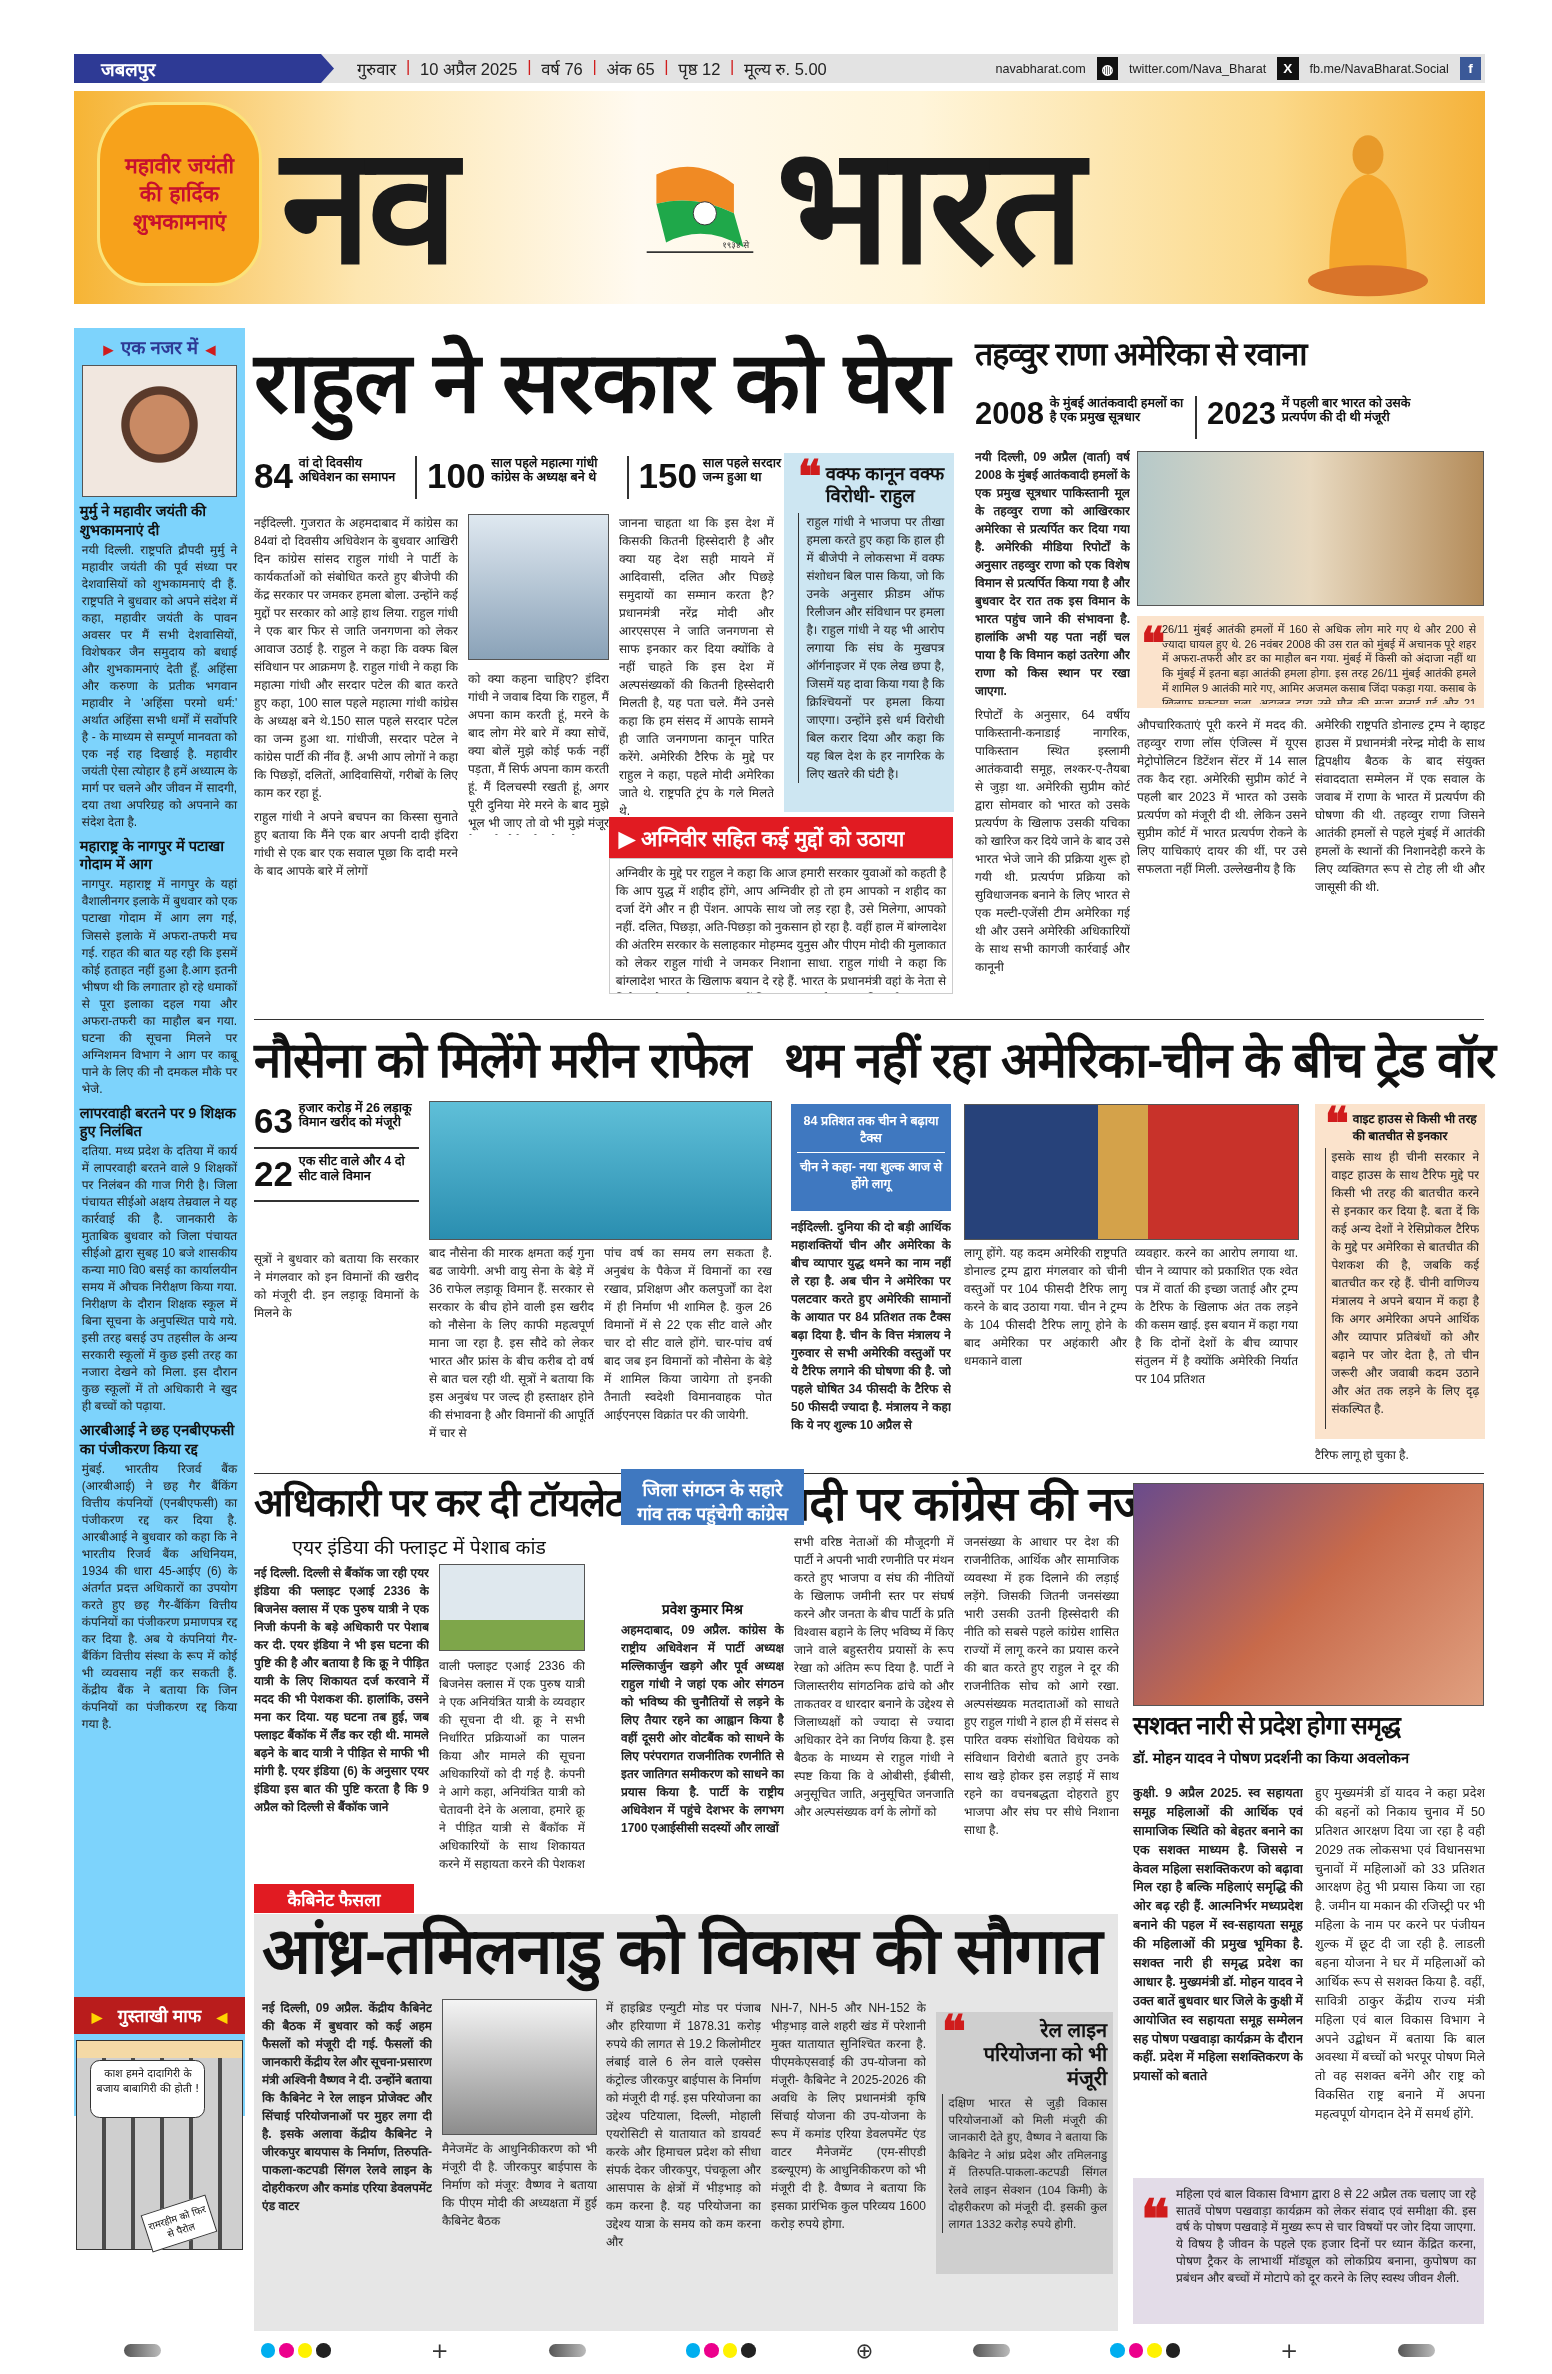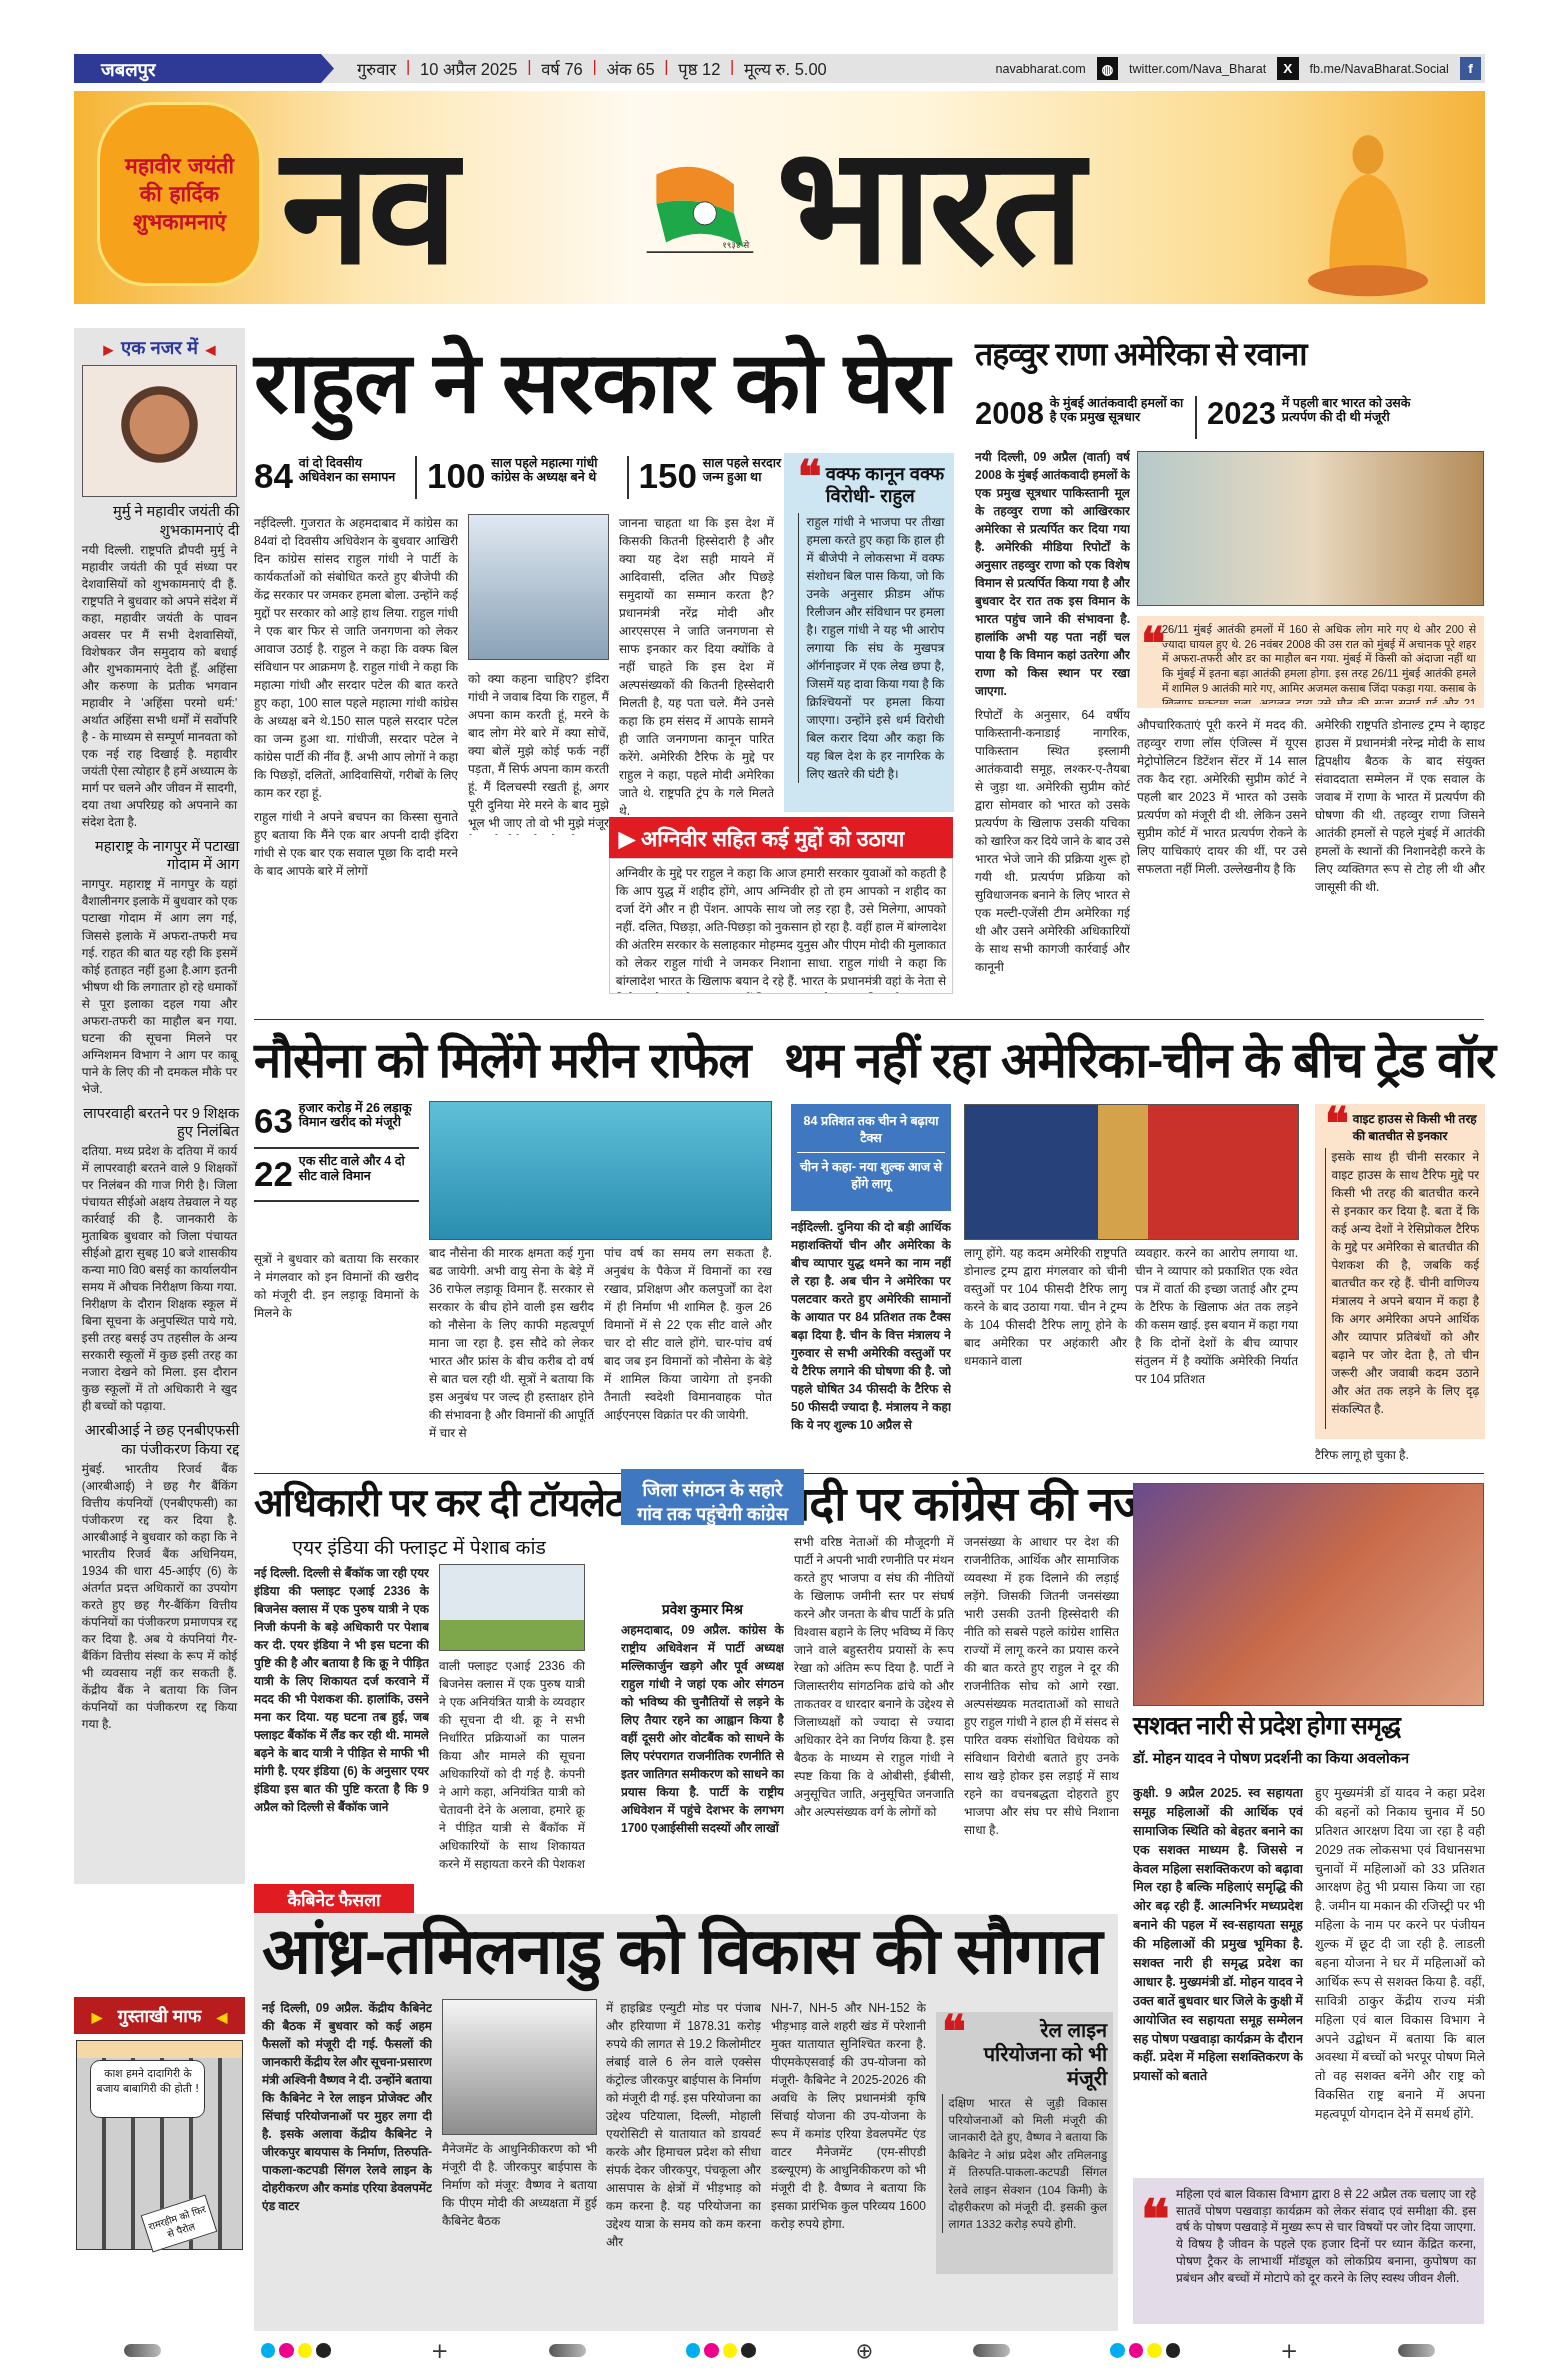--- a/index.html
+++ b/index.html
@@ -10,24 +10,24 @@
 .meta{display:flex;gap:9.7px;margin-left:23px;flex:1}
 .meta .sep{color:#d01c1c}
 .social{display:flex;align-items:center;gap:11px;font-size:12.6px;margin-right:3.9px}
 .sicon{width:21.3px;height:23px;background:#111;color:#fff;display:inline-flex;align-items:center;justify-content:center;font-size:13.6px;font-weight:bold}
 .sicon.fb{background:#3b5998}
 .masthead{left:74px;top:91px;width:1411px;height:213px;background:linear-gradient(90deg,#f6b435 0%,#fde6b0 20%,#fffaf0 40%,#fff5da 60%,#fbd98a 85%,#f5b23a 100%)}
 .greet{left:97px;top:102px;width:165px;height:184px;background:#f7a21b;border:3.9px solid #fbe37a;border-radius:58px 58px 49px 49px;display:flex;align-items:center;justify-content:center;text-align:center;color:#c8102e;font-weight:bold;font-size:21.3px;line-height:1.3}
 .logo-word{font-family:"DejaVu Sans",sans-serif;font-weight:900;font-size:163px;color:#1a1a1a;letter-spacing:-3.9px;line-height:1}
 .flag{left:637px;top:155px;width:126px;height:107px}
 .buddha{left:1300px;top:116px;width:136px;height:184px}
-.sidebar{left:74px;top:328px;width:171px;height:1556px;background:#e5e5e5}
+.sidebar{left:74px;top:328px;width:171px;height:1788px;background:#7dd3fc}
 .side-title{color:#2e3a95;font-weight:bold;font-size:18.4px;text-align:center;padding:5.8px 0 3.9px;font-family:"Liberation Sans",sans-serif}
 .side-title .tri{color:#d01c1c;font-size:12.6px;margin:0 7.8px}
-.side-h{font-weight:normal;font-size:14.6px;text-align:right;line-height:1.25;margin:5.8px 5.8px 2.9px;font-family:"Liberation Sans",sans-serif}
+.side-h{font-weight:bold;font-size:14.6px;text-align:left;line-height:1.25;margin:5.8px 5.8px 2.9px;font-family:"Liberation Sans",sans-serif}
 .side-p{font-size:12px;line-height:1.42;margin:0 7.8px;text-align:justify;font-family:"Liberation Sans",sans-serif;color:#222}
 .portrait{margin:1.9px 7.8px;height:132px;background:radial-gradient(circle at 50% 45%,#c98a64 0 28%,#5a3a2b 29% 36%,#f1e7df 37% 100%);border:1px solid #555}
 .cartoon-title{background:#b91c1c;color:#fff;font-weight:bold;font-size:17.5px;text-align:center;padding:6.8px 0;margin:9.7px 0 5.8px;font-family:"Liberation Sans",sans-serif}
 .cartoon-title .tri{color:#ffd400;font-size:13.6px;margin:0 15.5px}
 .cartoon{margin:0 1.9px;height:210px;background:linear-gradient(#f4d9a6 0 8%,#cfcfcf 8% 100%);border:1.9px solid #333;position:relative}
 .bubble{position:absolute;left:13.6px;top:19.4px;width:115px;height:58px;background:#fff;border:1.9px solid #333;border-radius:9.7px;font-size:10.7px;text-align:center;padding-top:5.8px;line-height:1.35}
 .bars{position:absolute;inset:8% 0 0 0;background:repeating-linear-gradient(90deg,transparent 0 25px,#4b4b4b 25px 29px)}
 .sign{position:absolute;left:68px;bottom:5.8px;width:68px;height:39px;background:#fff;border:1px solid #333;font-size:9.7px;text-align:center;transform:rotate(-18deg);padding-top:5.8px}
 .h1{font-family:"Liberation Sans",sans-serif;font-weight:900;color:#111;line-height:1;letter-spacing:-1px}
 .col{font-family:"Liberation Sans",sans-serif;font-size:12px;line-height:1.5;text-align:justify;color:#222}

